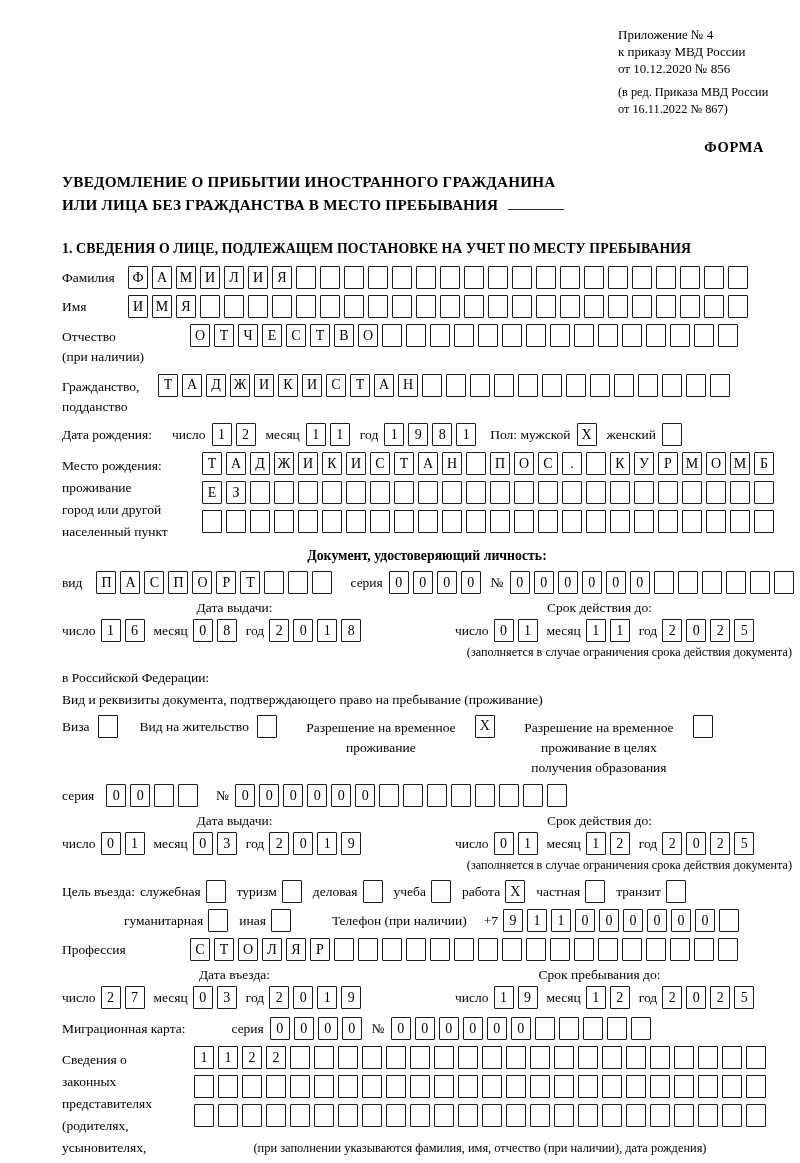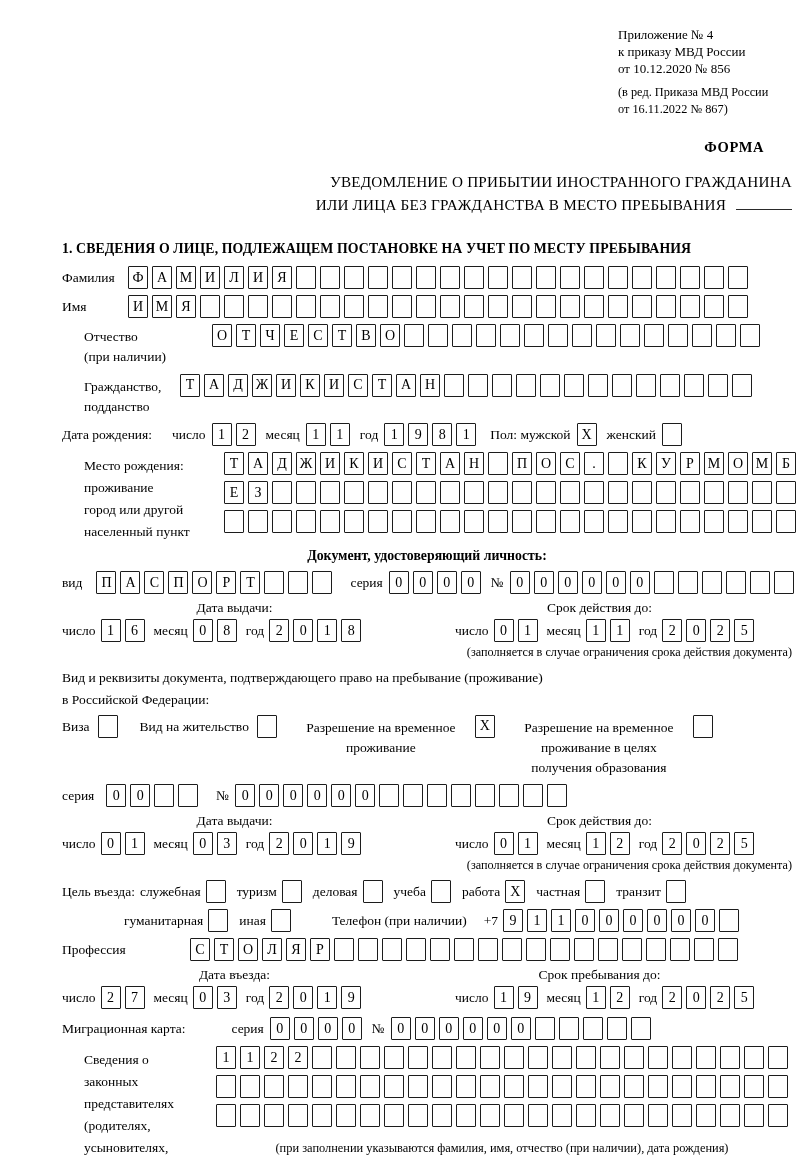--- a/index.html
+++ b/index.html
@@ -3,28 +3,28 @@
 <meta charset="utf-8">
 <style>
   html,body{margin:0;padding:0;background:#fff;}
   body{width:800px;height:1163px;color:#000;font-family:"Liberation Serif",serif;font-size:13.5px;overflow:hidden;}
   .page{padding:26px 8px 0 62px;width:730px;}
 
   .appendix{width:192px;margin-left:556px;line-height:1.32;font-size:13px;}
   .edition{margin-top:7px;font-size:12.3px;}
   .form-label{text-align:right;padding-right:28px;font-weight:bold;font-size:14.5px;margin-top:22px;letter-spacing:.6px;}
 
-  .title{text-align:right;font-weight:normal;font-size:15.2px;margin-top:14px;line-height:1.55;letter-spacing:.2px;}
+  .title{text-align:left;font-weight:bold;font-size:15.2px;margin-top:14px;line-height:1.55;letter-spacing:.2px;}
   .blank{display:inline-block;width:56px;border-bottom:1.7px solid #2a2a2a;height:.95em;margin-left:10px;}
 
   .sec-heading{font-weight:bold;font-size:13.8px;margin-top:24px;margin-bottom:9px;letter-spacing:.1px;}
 
   .row{display:flex;align-items:flex-start;margin-bottom:6px;font-family:Liberation Serif, serif;}
   .lbl{padding-top:4px;white-space:nowrap;}
-  .lblblock{line-height:1.5;padding-top:3px;margin-left:22px;}
+  .lblblock{line-height:1.5;padding-top:3px;}
   .lblblock div{white-space:nowrap;}
   .w66{flex:0 0 66px;}
   .w96{flex:0 0 96px;}
   .w128{flex:0 0 128px;}
   .w140{flex:0 0 140px;}
 
   .cells{display:flex;gap:4px;flex:0 0 auto;}
   .cell,.cb{width:20px;height:23px;border:1.6px solid #1c1c1c;box-sizing:border-box;display:flex;align-items:center;justify-content:center;font-size:14px;flex:0 0 auto;background:#fff;border-radius:1px;}
   .cellstack{display:flex;flex-direction:column;gap:6px;}
 
@@ -407,22 +407,22 @@
             <span class="cell">0</span>
             <span class="cell">2</span>
             <span class="cell">5</span>
           </span>
       </div>
     </div>
   </div>
   <div class="note">(заполняется в случае ограничения срока действия документа)</div>
 
   <div class="intro">
+    <div>в Российской Федерации:</div>
     <div>Вид и реквизиты документа, подтверждающего право на пребывание (проживание)</div>
-    <div>в Российской Федерации:</div>
   </div>
 
   <div class="row opts">
     <span class="lbl">Виза</span>
     <span class="cb"></span>
     <span class="lbl sp">Вид на жительство</span>
     <span class="cb"></span>
     <span class="optblock">Разрешение на временное проживание</span>
     <span class="cb">X</span>
     <span class="optblock">Разрешение на временное проживание в целях получения образования</span>

